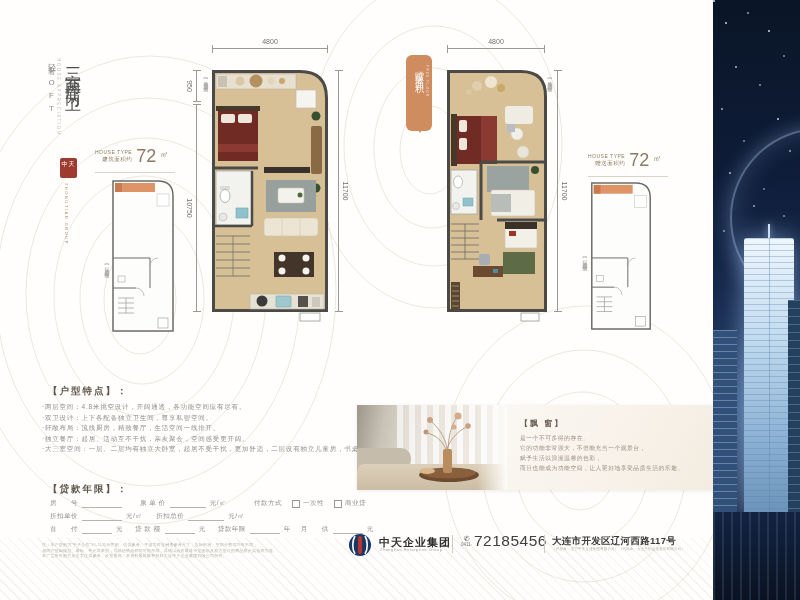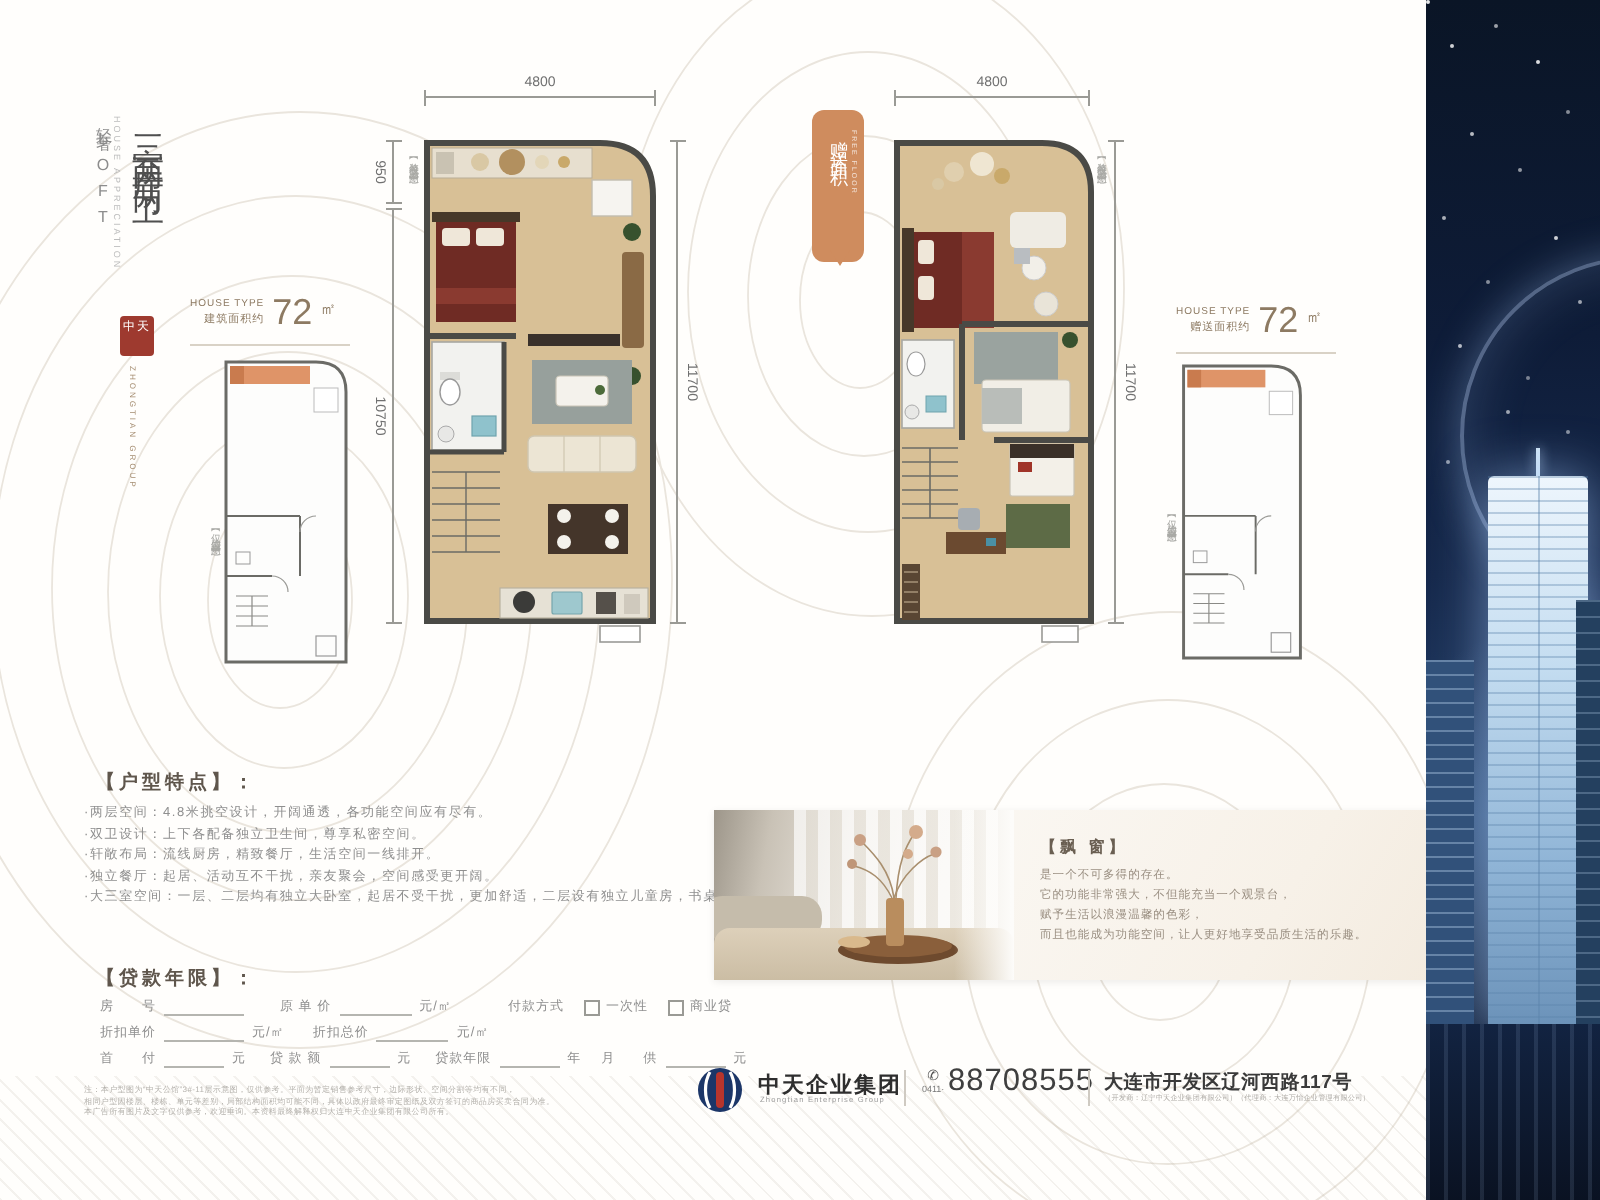--- a/index.html
+++ b/index.html
@@ -383,21 +383,21 @@
       <path d="M18,4 C21,9 21,17 18,22" stroke="#fff" stroke-width="1.6" fill="none"></path>
       <rect x="11" y="4" width="4" height="18" rx="2" fill="#b8352c"></rect>
     </svg>
     <div id="company">中天企业集团</div>
     <div id="company-en">Zhongtian Enterprise Group</div>
     <div class="fdiv" style="left:109px;"></div>
     <div id="phone-meta">
       <span class="ph-ic">✆</span>
       <span class="ph-area">0411·</span>
     </div>
-    <div id="phone-num">88708555</div>
+    <div id="phone-num">72185456</div>
     <div class="fdiv" style="left:201px;"></div>
     <div id="address">大连市开发区辽河西路117号</div>
     <div id="address-note">（开发商：辽宁中天企业集团有限公司）（代理商：大连万怡企业管理有限公司）</div>
   </div>
 
   <div class="abs" id="night">
     <div id="stars"></div>
     <div id="planet"></div>
     <div id="cityglow"></div>
     <div id="antenna"></div>

